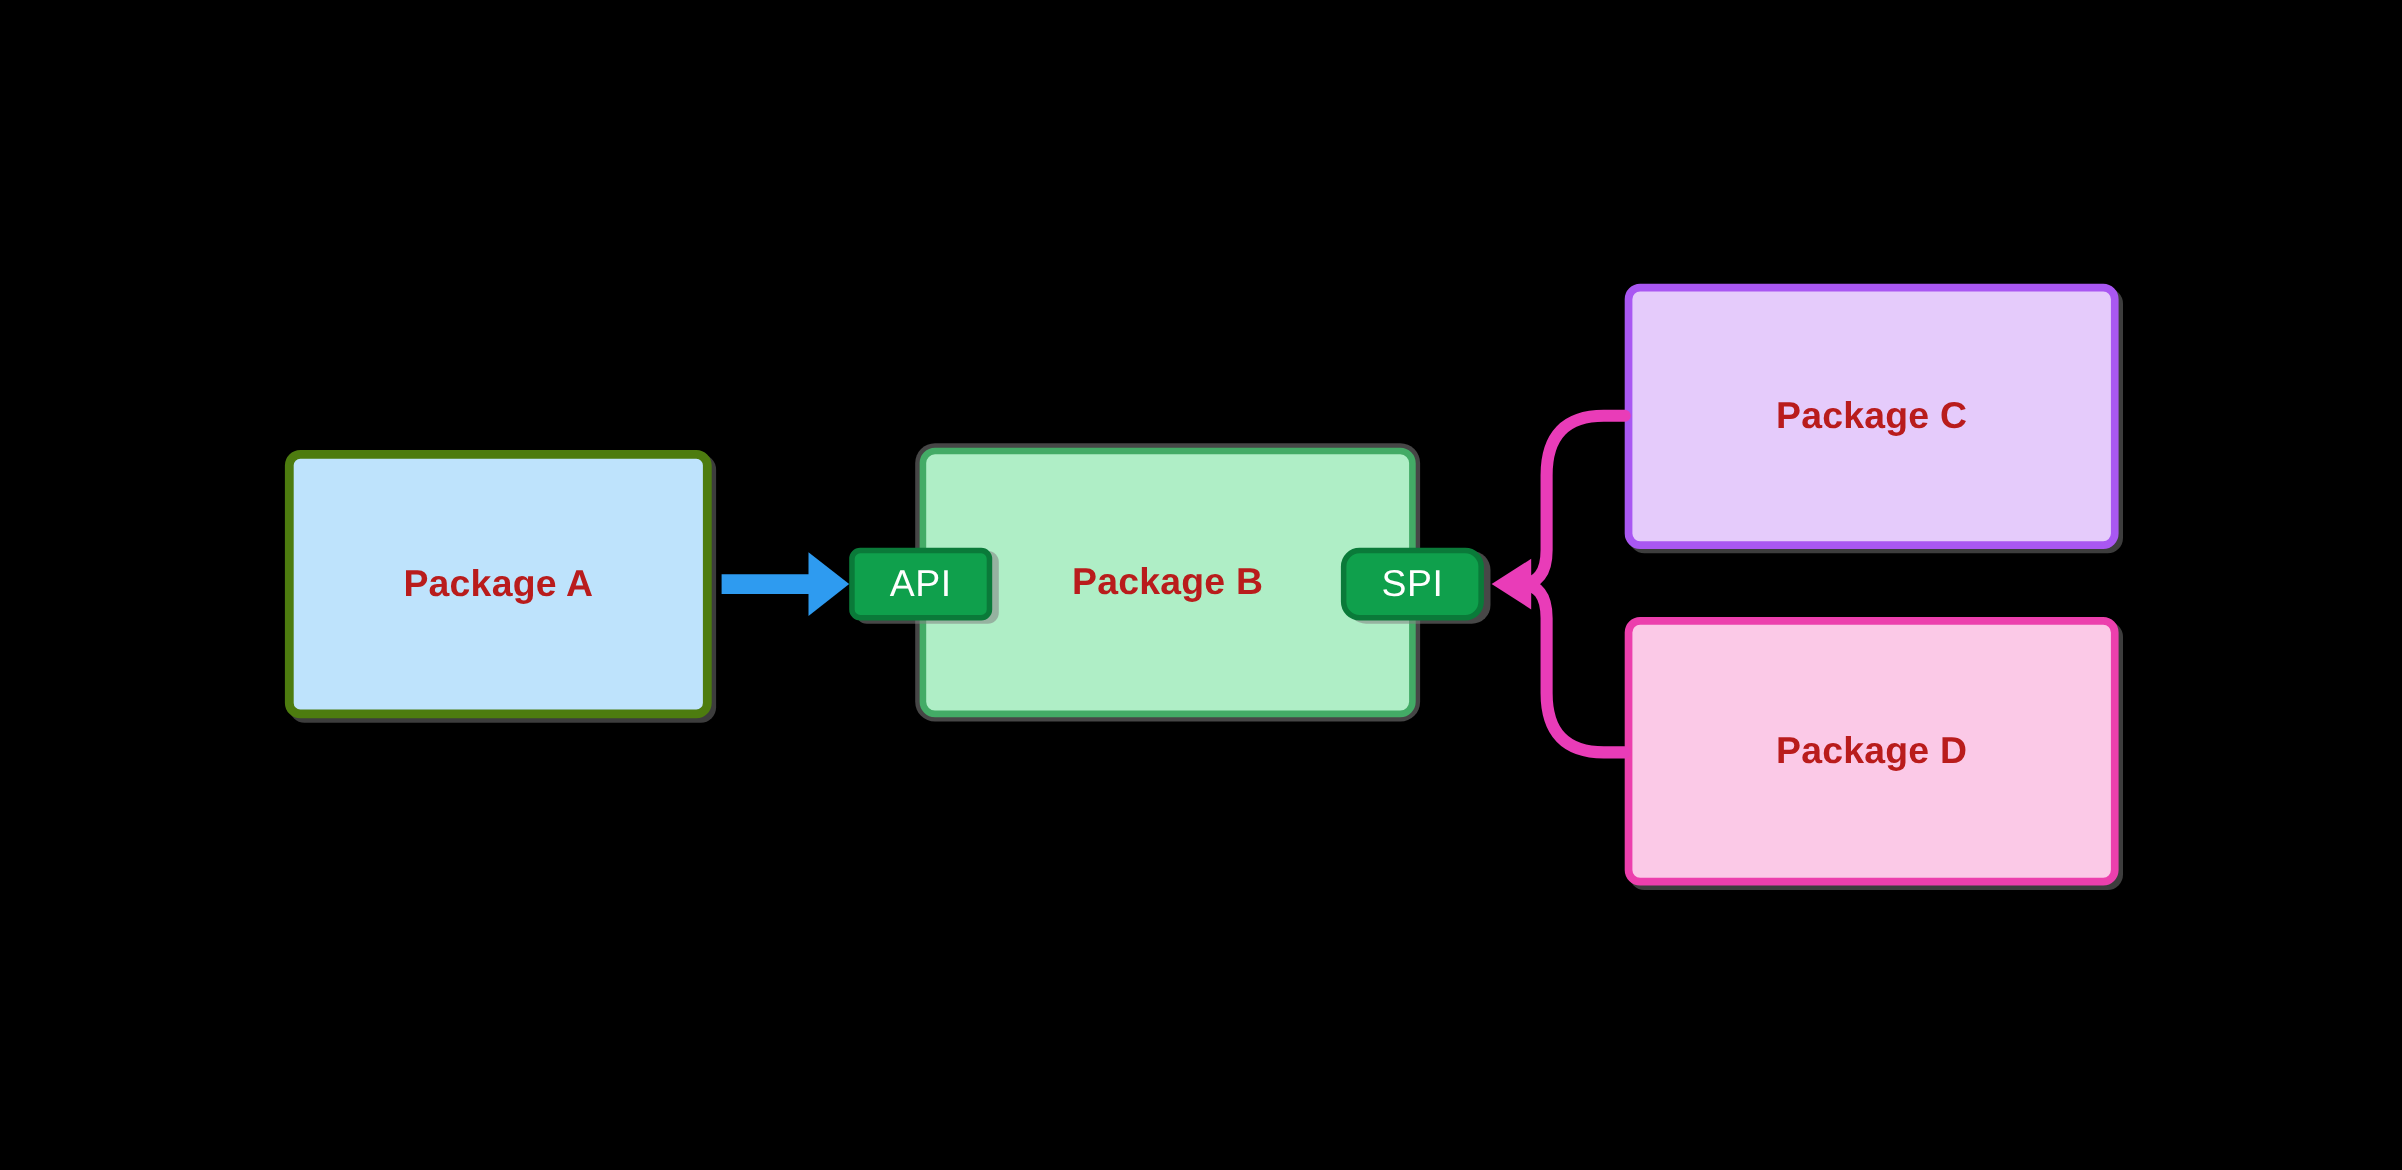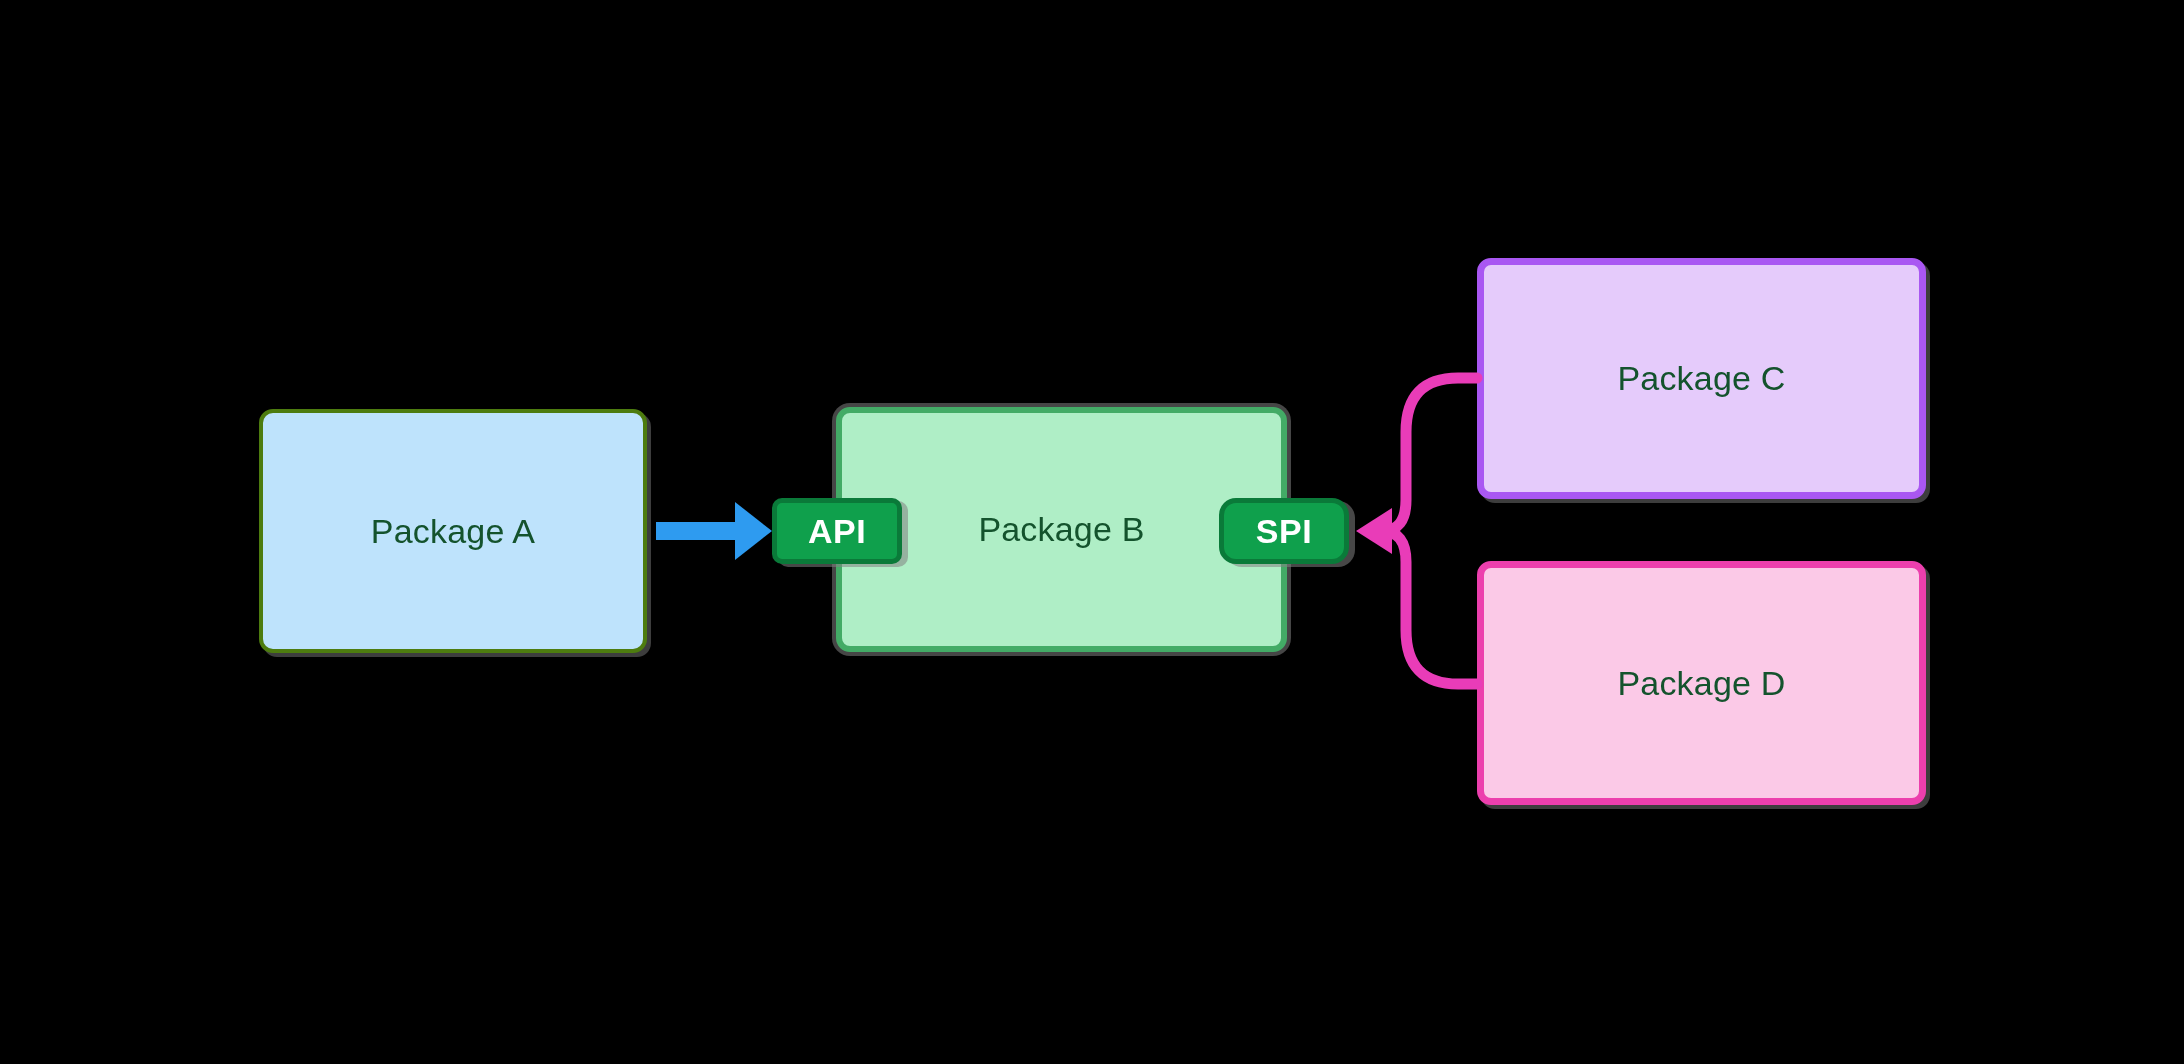--- a/index.html
+++ b/index.html
@@ -18,28 +18,28 @@
   .node {
     position: absolute;
     display: flex;
     align-items: center;
     justify-content: center;
     border-radius: 14px;
     box-sizing: border-box;
   }
   .node-label {
     font-size: 34px;
-    font-weight: normal;
-    color: #14532d;
+    font-weight: bold;
+    color: #b91c1c;
     letter-spacing: 0.2px;
   }
   .pkg-a {
     left: 259px; top: 409px; width: 388px; height: 244px;
     background: #BEE3FC;
-    border: 4px solid #4d7c0f;
+    border: 8px solid #4d7c0f;
     box-shadow: 4px 4px 0 rgba(135,135,135,0.45);
   }
   .pkg-b {
     left: 836px; top: 407px; width: 451px; height: 245px;
     background: #AFEEC6;
     border: 6px solid #43AB66;
     box-shadow: 0 0 0 4px rgba(140,140,140,0.5);
   }
   .pkg-c {
     left: 1477px; top: 258px; width: 449px; height: 241px;
@@ -63,21 +63,21 @@
     height: 66px;
     background: #0FA04C;
     border: 5px solid #0A7A39;
     border-radius: 10px;
     box-sizing: border-box;
     box-shadow: 6px 3px 0 rgba(130,130,130,0.55);
     z-index: 3;
   }
   .badge-label {
     font-size: 34px;
-    font-weight: bold;
+    font-weight: normal;
     color: #FFFFFF;
     letter-spacing: 0.5px;
   }
   .badge-api { left: 772px; top: 498px; }
   .badge-spi { left: 1219px; top: 498px; border-radius: 17px; }
   .connector-layer {
     position: absolute;
     left: 0; top: 0;
     width: 2184px;
     height: 1064px;

